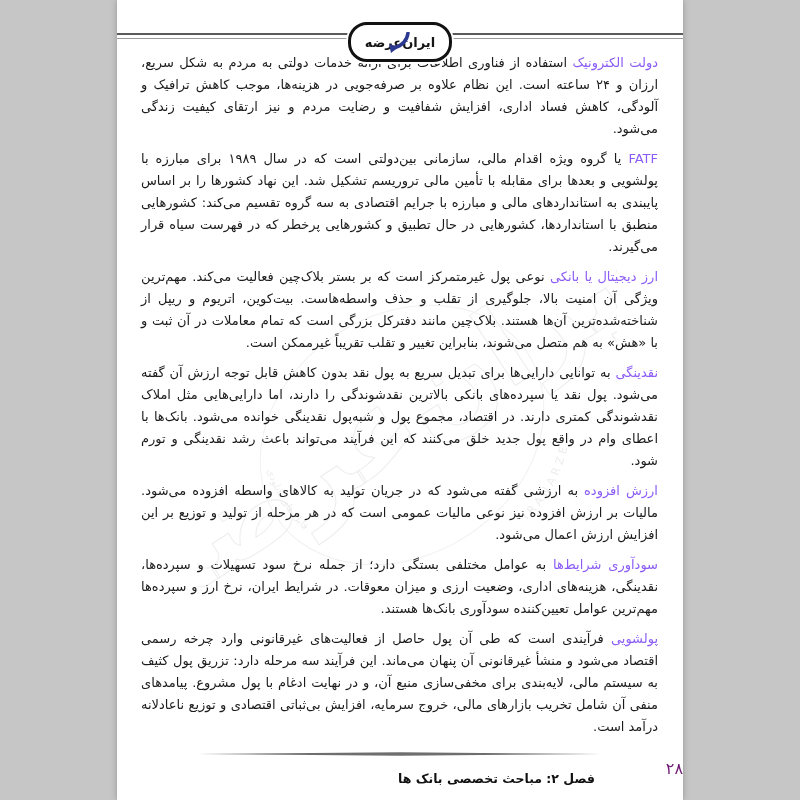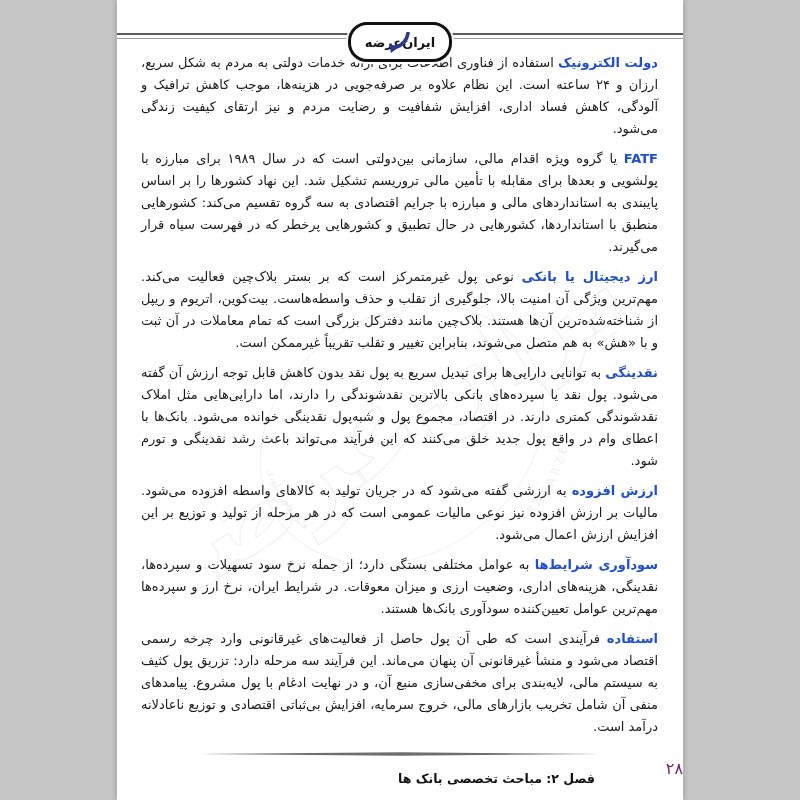--- a/index.html
+++ b/index.html
@@ -20,21 +20,21 @@
   }
   .logo-text{font-size:13px;font-weight:bold;color:#151515;direction:rtl;letter-spacing:1px;}
   .logo-arrow{position:absolute;left:36px;top:7px;}
   
   .content{
     position:absolute;top:52px;right:25px;left:24px;
     direction:rtl;text-align:justify;color:#1b1b1b;
     font-size:13px;line-height:22px;
   }
   .content p{margin:0 0 8px 0;}
-  .content b{font-weight:bold;color:#1d4ed8;}
+  .content b{font-weight:normal;color:#8b5cf6;}
   
   .wm{position:absolute;top:270px;left:80px;z-index:0;opacity:.55;pointer-events:none;}
   .content,.footer-zone{z-index:2;position:absolute;}
   .content{position:absolute;}
   
   .footer-rule{position:absolute;top:752px;left:50%;transform:translateX(-50%);}
   .page-num{
     position:absolute;top:759px;left:0;right:0;text-align:right;
     font-size:16px;color:#701a75;
   }
@@ -75,21 +75,21 @@
     </g>
   </svg>
 
   <div class="content">
     <p><b>دولت الکترونیک</b><span> استفاده از فناوری اطلاعات برای ارائه خدمات دولتی به مردم به شکل سریع، ارزان و ۲۴ ساعته است. این نظام علاوه بر صرفه‌جویی در هزینه‌ها، موجب کاهش ترافیک و آلودگی، کاهش فساد اداری، افزایش شفافیت و رضایت مردم و نیز ارتقای کیفیت زندگی می‌شود.</span></p>
     <p><b>FATF</b><span> یا گروه ویژه اقدام مالی، سازمانی بین‌دولتی است که در سال ۱۹۸۹ برای مبارزه با پولشویی و بعدها برای مقابله با تأمین مالی تروریسم تشکیل شد. این نهاد کشورها را بر اساس پایبندی به استانداردهای مالی و مبارزه با جرایم اقتصادی به سه گروه تقسیم می‌کند: کشورهایی منطبق با استانداردها، کشورهایی در حال تطبیق و کشورهایی پرخطر که در فهرست سیاه قرار می‌گیرند.</span></p>
     <p><b>ارز دیجیتال یا بانکی</b><span> نوعی پول غیرمتمرکز است که بر بستر بلاک‌چین فعالیت می‌کند. مهم‌ترین ویژگی آن امنیت بالا، جلوگیری از تقلب و حذف واسطه‌هاست. بیت‌کوین، اتریوم و ریپل از شناخته‌شده‌ترین آن‌ها هستند. بلاک‌چین مانند دفترکل بزرگی است که تمام معاملات در آن ثبت و با «هش» به هم متصل می‌شوند، بنابراین تغییر و تقلب تقریباً غیرممکن است.</span></p>
     <p><b>نقدینگی</b><span> به توانایی دارایی‌ها برای تبدیل سریع به پول نقد بدون کاهش قابل توجه ارزش آن گفته می‌شود. پول نقد یا سپرده‌های بانکی بالاترین نقدشوندگی را دارند، اما دارایی‌هایی مثل املاک نقدشوندگی کمتری دارند. در اقتصاد، مجموع پول و شبه‌پول نقدینگی خوانده می‌شود. بانک‌ها با اعطای وام در واقع پول جدید خلق می‌کنند که این فرآیند می‌تواند باعث رشد نقدینگی و تورم شود.</span></p>
     <p><b>ارزش افزوده</b><span> به ارزشی گفته می‌شود که در جریان تولید به کالاهای واسطه افزوده می‌شود. مالیات بر ارزش افزوده نیز نوعی مالیات عمومی است که در هر مرحله از تولید و توزیع بر این افزایش ارزش اعمال می‌شود.</span></p>
     <p><b>سودآوری شرایط‌ها</b><span> به عوامل مختلفی بستگی دارد؛ از جمله نرخ سود تسهیلات و سپرده‌ها، نقدینگی، هزینه‌های اداری، وضعیت ارزی و میزان معوقات. در شرایط ایران، نرخ ارز و سپرده‌ها مهم‌ترین عوامل تعیین‌کننده سودآوری بانک‌ها هستند.</span></p>
-    <p><b>استفاده</b><span> فرآیندی است که طی آن پول حاصل از فعالیت‌های غیرقانونی وارد چرخه رسمی اقتصاد می‌شود و منشأ غیرقانونی آن پنهان می‌ماند. این فرآیند سه مرحله دارد: تزریق پول کثیف به سیستم مالی، لایه‌بندی برای مخفی‌سازی منبع آن، و در نهایت ادغام با پول مشروع. پیامدهای منفی آن شامل تخریب بازارهای مالی، خروج سرمایه، افزایش بی‌ثباتی اقتصادی و توزیع ناعادلانه درآمد است.</span></p>
+    <p><b>پولشویی</b><span> فرآیندی است که طی آن پول حاصل از فعالیت‌های غیرقانونی وارد چرخه رسمی اقتصاد می‌شود و منشأ غیرقانونی آن پنهان می‌ماند. این فرآیند سه مرحله دارد: تزریق پول کثیف به سیستم مالی، لایه‌بندی برای مخفی‌سازی منبع آن، و در نهایت ادغام با پول مشروع. پیامدهای منفی آن شامل تخریب بازارهای مالی، خروج سرمایه، افزایش بی‌ثباتی اقتصادی و توزیع ناعادلانه درآمد است.</span></p>
 
   </div>
 
   <svg class="footer-rule" width="404" height="4" viewBox="0 0 404 4">
     <polygon points="0,2 202,0.3 404,2 202,3.7" fill="#6e6e6e"></polygon>
   </svg>
   <div class="page-num">۲۸</div>
   <div class="chapter">فصل ۲: مباحث تخصصی بانک ها</div>
 
 </div>

